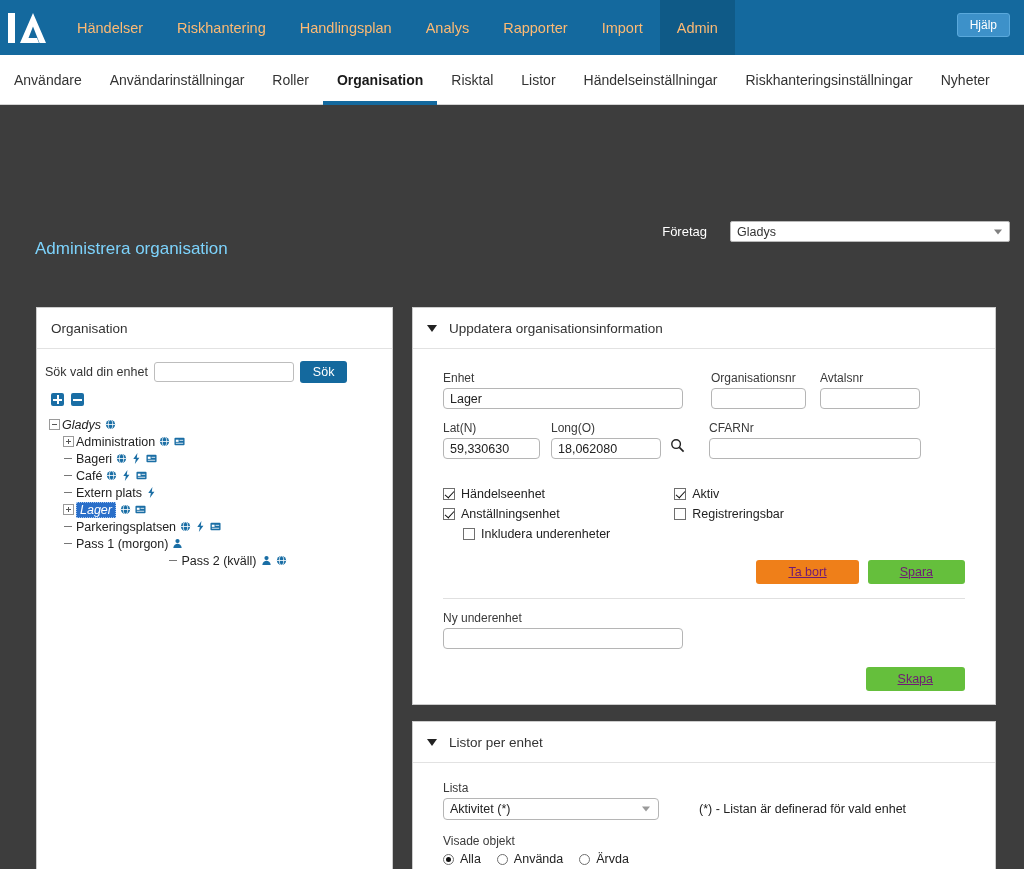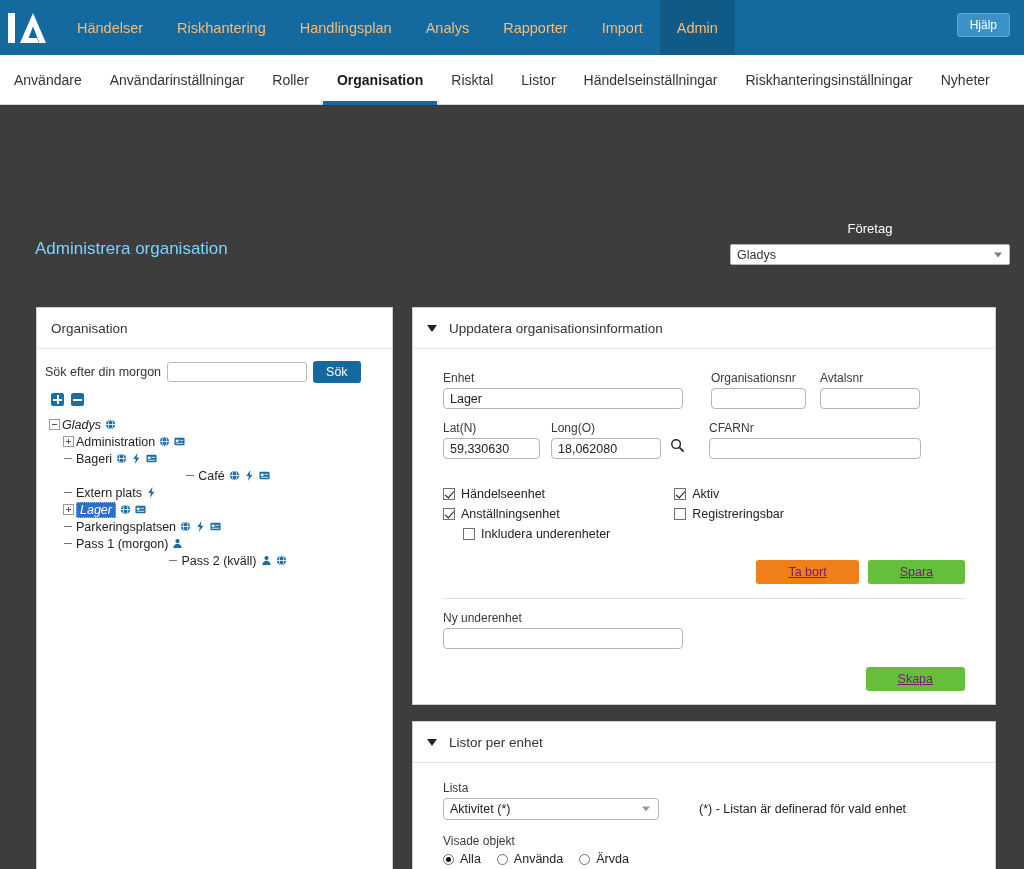--- a/index.html
+++ b/index.html
@@ -77,22 +77,21 @@
   
   .page {
     background: #3d3d3d;
     height: 764px;
     position: relative;
   }
   .company-row {
     position: absolute;
     top: 116px; right: 14px;
     display: flex; align-items: center;
-    gap: 8px;
-    flex-direction: column;
+    gap: 23px;
   }
   .company-label { color: #ffffff; font-size: 13px; }
   .company-select {
     width: 280px; height: 21px;
     background: #ffffff;
     border: 1px solid #b9b9b9;
     border-radius: 2px;
     display: flex; align-items: center;
     padding: 0 6px;
     font-size: 12.5px;
@@ -369,21 +368,21 @@
   </div>
 
   <div class="page-title">Administrera organisation</div>
 
   <div class="panel" id="org-panel">
     <div class="panel-head">
       <span>Organisation</span>
     </div>
 
     <div class="search-row">
-      <span class="search-label">Sök efter din morgon</span>
+      <span class="search-label">Sök vald din enhet</span>
       <input class="search-input" type="text" value="" style="">
       <button class="sok-btn">Sök</button>
     </div>
 
     <div class="expander-row">
       <div class="expander plus"></div>
       <div class="expander"></div>
     </div>
 
     <div class="tree" id="tree-root">
@@ -428,21 +427,21 @@
                 <path d="M7 0 L2.5 6.5 H5.3 L4.2 12 L9.2 5.2 H6.3 Z" fill="#1a6ea5"></path>
               </svg></span>
             <span class="ic"><svg width="11" height="11" viewBox="0 0 12 12">
                 <rect x="0.5" y="2" width="11" height="8" rx="1" fill="#1a6ea5"></rect>
                 <rect x="2" y="4" width="3" height="2.4" fill="#fff"></rect>
                 <rect x="6" y="4.2" width="4" height="0.9" fill="#fff"></rect>
                 <rect x="2" y="7.4" width="8" height="0.9" fill="#fff"></rect>
               </svg></span>
           </span>
         </div>
-        <div class="tnode" style="padding-left: 14px; justify-content: center;">
+        <div class="tnode" style="padding-left: 14px;">
           <span class="tdash"></span>
           <span class="tlabel">Café</span>
           <span class="ticons">
             <span class="ic"><svg width="11" height="11" viewBox="0 0 12 12">
                 <circle cx="6" cy="6" r="5" fill="#1a6ea5"></circle>
                 <path d="M1 6 H11" stroke="#fff" stroke-width="0.9"></path>
                 <ellipse cx="6" cy="6" rx="2.4" ry="5" fill="none" stroke="#fff" stroke-width="0.9"></ellipse>
               </svg></span>
             <span class="ic"><svg width="11" height="11" viewBox="0 0 12 12">
                 <path d="M7 0 L2.5 6.5 H5.3 L4.2 12 L9.2 5.2 H6.3 Z" fill="#1a6ea5"></path>

